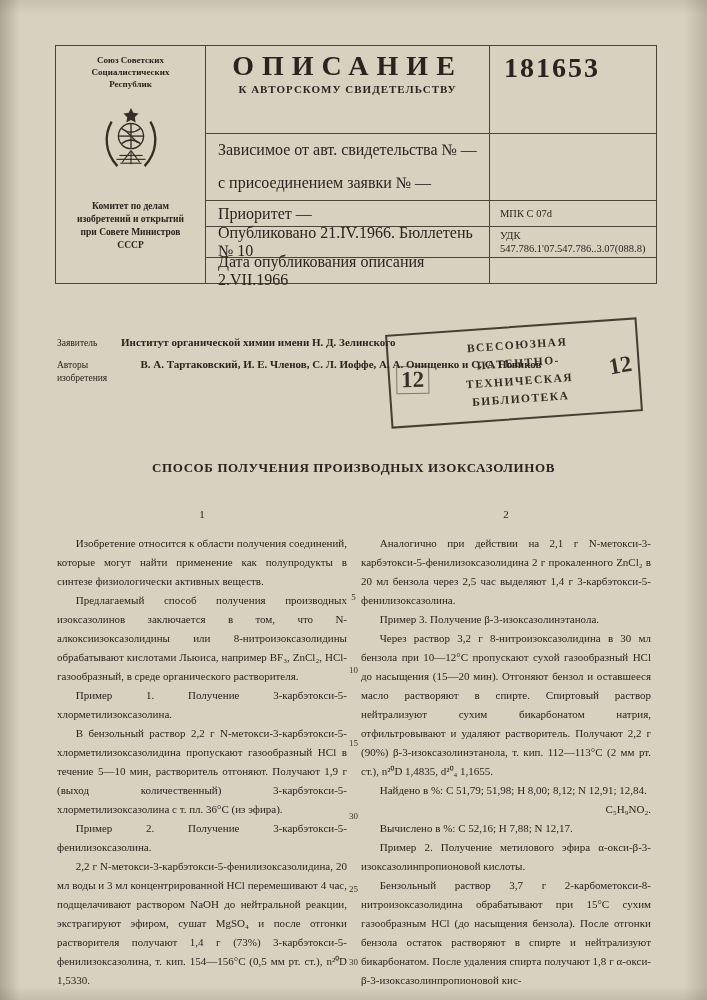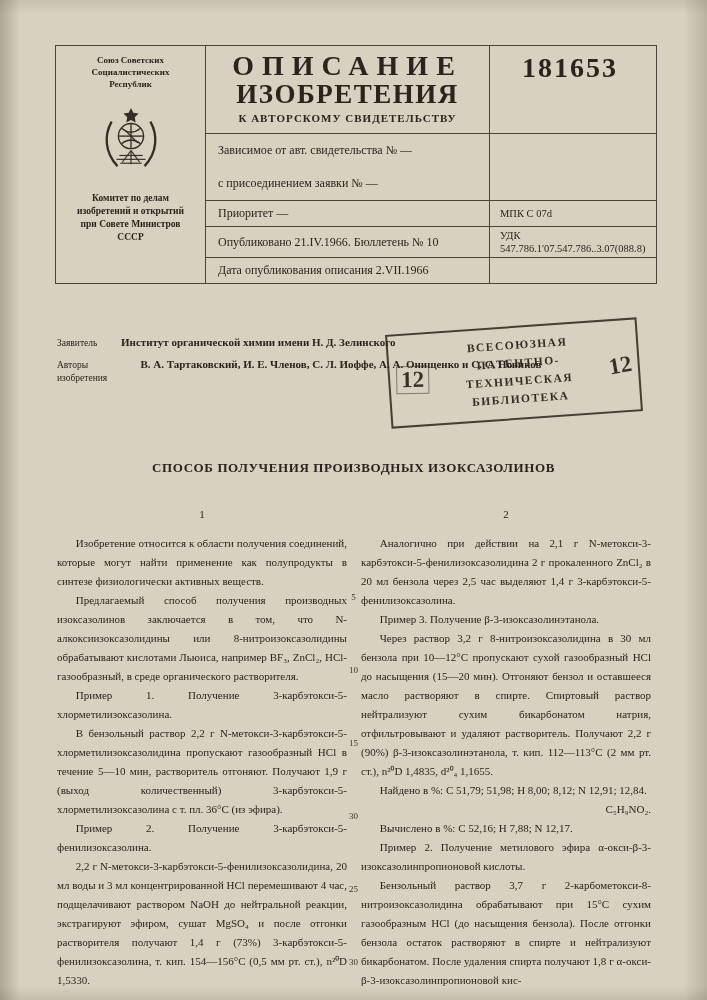--- a/index.html
+++ b/index.html
@@ -20,33 +20,33 @@
     border:1px solid #4a443a;
     display:flex;
   }
   .hdr-left{
     width:150px;min-width:150px;border-right:1px solid #4a443a;
     display:flex;flex-direction:column;align-items:center;
     padding:8px 8px 12px 8px;box-sizing:border-box;
   }
   .org{font-weight:bold;font-size:9px;line-height:1.35;text-align:center;width:92px;}
   .emblem{margin:10px auto 4px auto;display:block;}
-  .committee{font-weight:bold;font-size:9.5px;line-height:1.35;text-align:center;margin-top:10px;width:124px;}
+  .committee{font-weight:bold;font-size:9.5px;line-height:1.35;text-align:center;margin-top:18px;width:124px;}
   .hdr-main{flex:1;display:flex;flex-direction:column;}
-  .hdr-top{display:flex;border-bottom:1px solid #4a443a;height:87px;gap:18px;}
+  .hdr-top{display:flex;border-bottom:1px solid #4a443a;height:87px;}
   .title-cell{width:284px;min-width:284px;border-right:1px solid #4a443a;text-align:center;padding-top:5px;box-sizing:border-box;}
   .t1{font-weight:bold;font-size:28px;letter-spacing:8px;line-height:1.05;}
   .t2{font-weight:bold;font-size:27px;letter-spacing:1.5px;line-height:1.05;}
   .tsub{font-weight:bold;font-size:11px;letter-spacing:1px;margin-top:3px;}
   .num-cell{flex:1;padding:6px 0 0 14px;}
   .docnum{font-weight:bold;font-size:28px;letter-spacing:2px;}
   .rows{display:flex;flex-direction:column;}
   .row{display:flex;}
   .row .c{width:284px;min-width:284px;border-right:1px solid #4a443a;box-sizing:border-box;
-          padding-left:12px;display:flex;align-items:center;font-size:12px;}
+          padding-left:12px;display:flex;align-items:center;font-size:16px;}
   .row .r{flex:1;padding-left:10px;display:flex;align-items:center;font-size:10.5px;}
   .row.h32{height:32px}.row.h34{height:34px}.row.h25{height:25px}.row.h30{height:30px}
   .row.bline{border-bottom:1px solid #4a443a;}
   .udk{font-size:9.5px;line-height:1.25;padding-right:6px;}
   
   .authors{position:absolute;left:57px;top:334px;width:565px;}
   .a-row{display:flex;margin-bottom:7px;}
   .a-label{width:64px;min-width:64px;font-size:9.5px;line-height:1.3;padding-top:3px;}
   .a-names{flex:1;font-weight:bold;font-size:11px;line-height:1.55;text-align:center;max-width:440px;}
   .a-applicant{flex:1;font-weight:bold;font-size:11px;padding-top:2px;}
@@ -103,21 +103,20 @@
           <path d="M32 52 l 0 14"></path>
         </g>
       </svg>
       <div class="committee">Комитет по делам изобретений и открытий при Совете Министров СССР</div>
     </div>
 
     <div class="hdr-main">
       <div class="hdr-top">
         <div class="title-cell">
           <div class="t1">ОПИСАНИЕ</div>
-          <div class="t2">ИЗОБРЕТЕНИЯ</div>
           <div class="tsub">К АВТОРСКОМУ СВИДЕТЕЛЬСТВУ</div>
         </div>
         <div class="num-cell">
           <span class="docnum">181653</span>
         </div>
       </div>
 
       <div class="rows">
         <div class="row h32">
           <div class="c">Зависимое от авт. свидетельства №  —</div>

